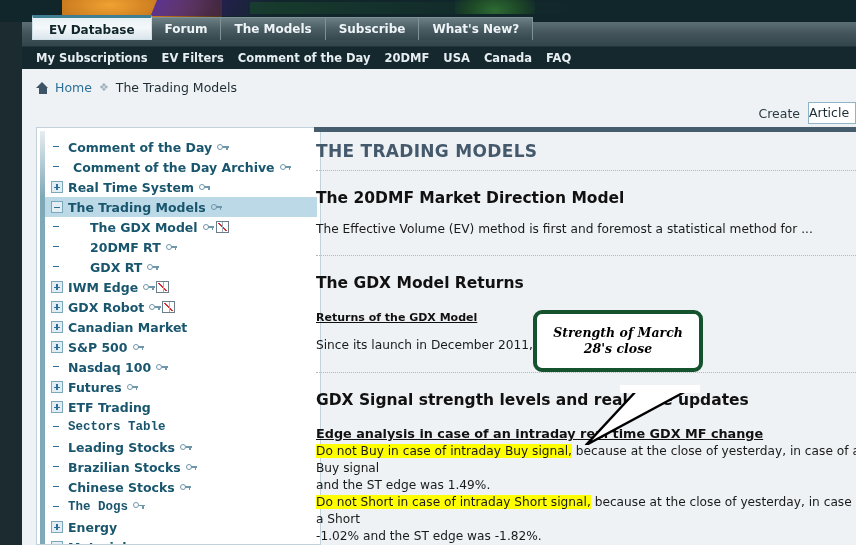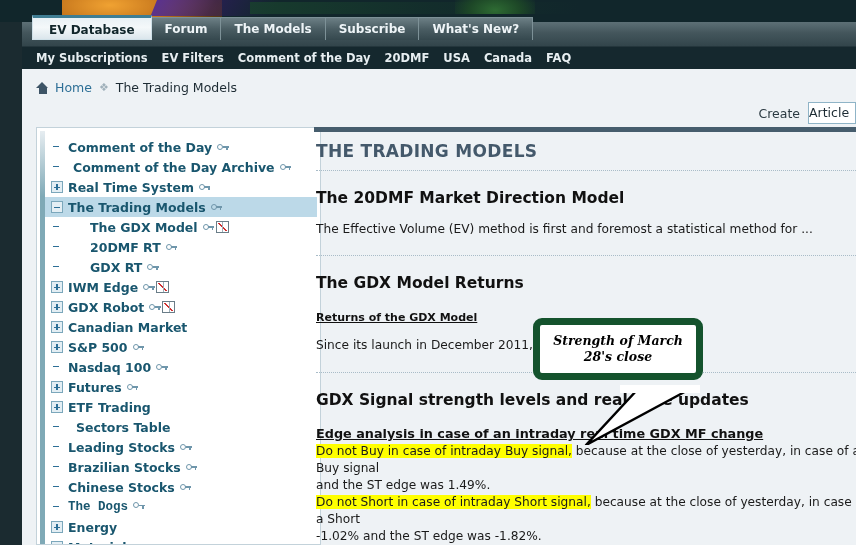--- a/index.html
+++ b/index.html
@@ -232,24 +232,24 @@
   .sec .subhead-plain {
     font-size: 12.8px; font-weight: bold; color: #111111;
     text-decoration: underline; display: inline-block;
     margin: 0 0 2px 0;
   }
   .edge-body { font-size: 12.2px; color: #1a1a1a; line-height: 1.4; }
   .hl { background: #ffff00; }
 
   
   .callout {
-    position: absolute; left: 533px; top: 318px;
+    position: absolute; left: 533px; top: 310px;
     width: 170px; height: 62px;
     background: #ffffff;
-    border: 7px solid #14532d;
+    border: 4px solid #14532d;
     border-radius: 9px;
     z-index: 20;
     display: flex; align-items: center; justify-content: center;
   }
   .callout-text {
     font-family: "DejaVu Serif", "Liberation Serif", serif;
     font-style: italic; font-weight: bold;
     font-size: 12.5px; color: #000000;
     text-align: center; line-height: 1.3;
     padding: 0 10px;
@@ -361,21 +361,21 @@
             <div class="tree-row">
               <span class="toggle plus"></span>
               <span class="indent-0"><span class="tree-label">Futures</span><span class="key-icon"><span class="ring"></span><span class="shaft"></span><span class="tooth"></span></span></span>
             </div>
             <div class="tree-row">
               <span class="toggle plus"></span>
               <span class="indent-0"><span class="tree-label">ETF Trading</span></span>
             </div>
             <div class="tree-row">
               <span class="toggle none"></span>
-              <span class="indent-0" style="margin-left: 8px;"><span class="tree-label">Sectors Table</span></span>
+              <span class="indent-0" style="margin-left: 0px; font-family: Liberation Mono, monospace;"><span class="tree-label">Sectors Table</span></span>
             </div>
             <div class="tree-row">
               <span class="toggle none"></span>
               <span class="indent-0" style="margin-left: 0px;"><span class="tree-label">Leading Stocks</span><span class="key-icon"><span class="ring"></span><span class="shaft"></span><span class="tooth"></span></span></span>
             </div>
             <div class="tree-row">
               <span class="toggle none"></span>
               <span class="indent-0" style="margin-left: 0px;"><span class="tree-label">Brazilian Stocks</span><span class="key-icon"><span class="ring"></span><span class="shaft"></span><span class="tooth"></span></span></span>
             </div>
             <div class="tree-row">

